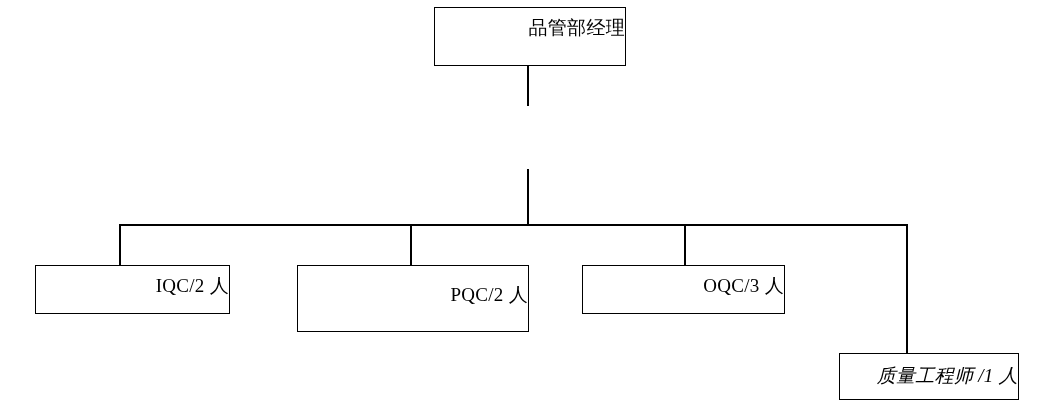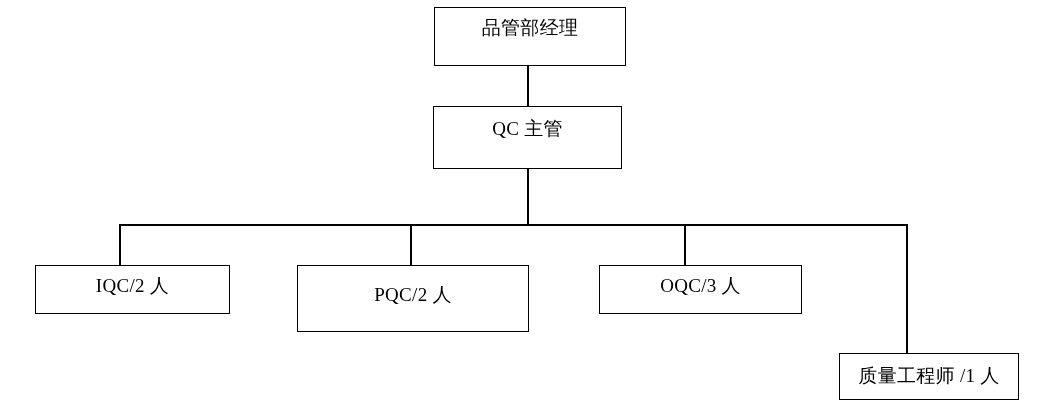--- a/index.html
+++ b/index.html
@@ -15,21 +15,21 @@
     font-family: "Liberation Serif", "DejaVu Serif", serif;
     overflow: hidden;
   }
   .node {
     position: absolute;
     box-sizing: border-box;
     border: 1.5px solid #000000;
     background: #ffffff;
     display: flex;
     align-items: center;
-    justify-content: center;
+    justify-content: flex-end;
     color: #000000;
     z-index: 2;
   }
   .node-label {
     font-size: 19px;
     line-height: 1.2;
     white-space: pre;
     letter-spacing: 0.3px;
   }
   .node-top .node-label,
@@ -63,33 +63,30 @@
   <div class="conn conn-h" style="left:119px; top:224px; width:788px;"></div>
   <div class="conn conn-v" style="left:119px; top:224px; height:41px;"></div>
   <div class="conn conn-v" style="left:410px; top:224px; height:41px;"></div>
   <div class="conn conn-v" style="left:684px; top:224px; height:41px;"></div>
   <div class="conn conn-v" style="left:906px; top:224px; height:129px;"></div>
 
   <div class="node node-top" style="left:434px; top:7px; width:192px; height:59px;">
     <span class="node-label">品管部经理</span>
   </div>
 
-  <div class="node node-mid" style="left:433px; top:106px; width:189px; height:63px;">
-    <span class="node-label">QC 主管</span>
-  </div>
 
   <div class="node node-leaf" style="left:23px; top:265px; width:195px; height:49px;margin-left:12px;">
     <span class="node-label">IQC/2 人</span>
   </div>
 
   <div class="node node-leaf" style="left:297px; top:265px; width:232px; height:67px;">
     <span class="node-label">PQC/2 人</span>
   </div>
 
-  <div class="node node-leaf" style="left:599px; top:265px; width:203px; height:49px;">
+  <div class="node node-leaf" style="left:582px; top:265px; width:203px; height:49px;">
     <span class="node-label">OQC/3 人</span>
   </div>
 
-  <div class="node node-extra" style="left:839px; top:353px; width:180px; height:47px;">
+  <div class="node node-extra" style="left:839px; top:353px; width:180px; height:47px;font-style:italic;">
     <span class="node-label">质量工程师 /1 人</span>
   </div>
 
 </div>
 
 </body></html>

